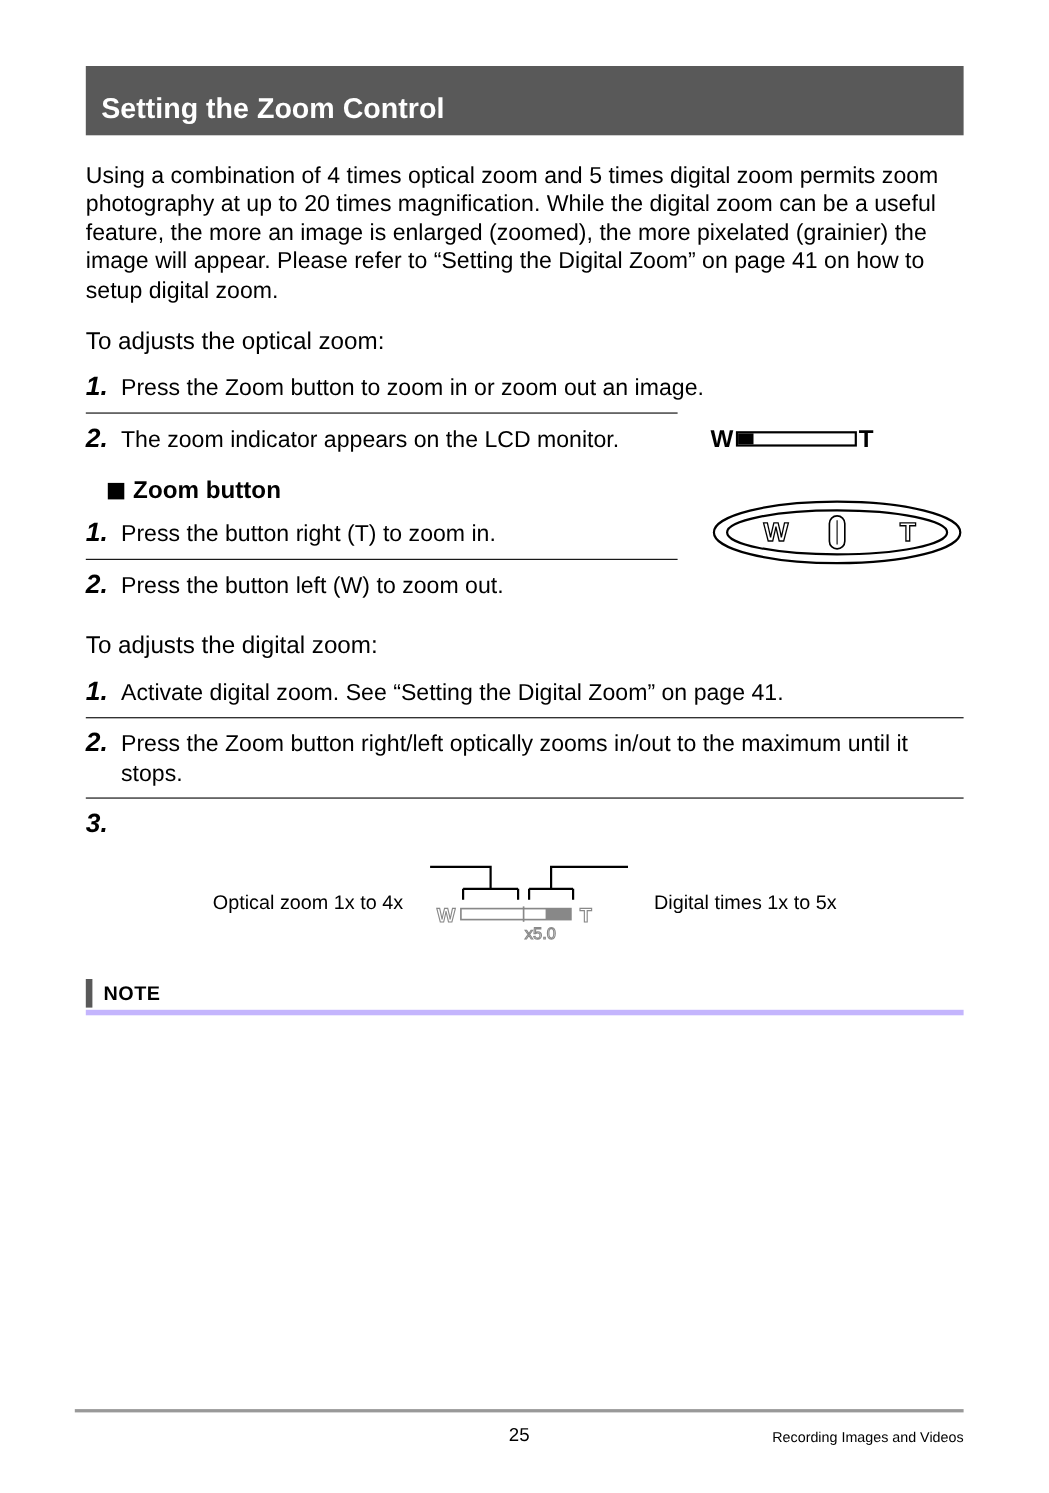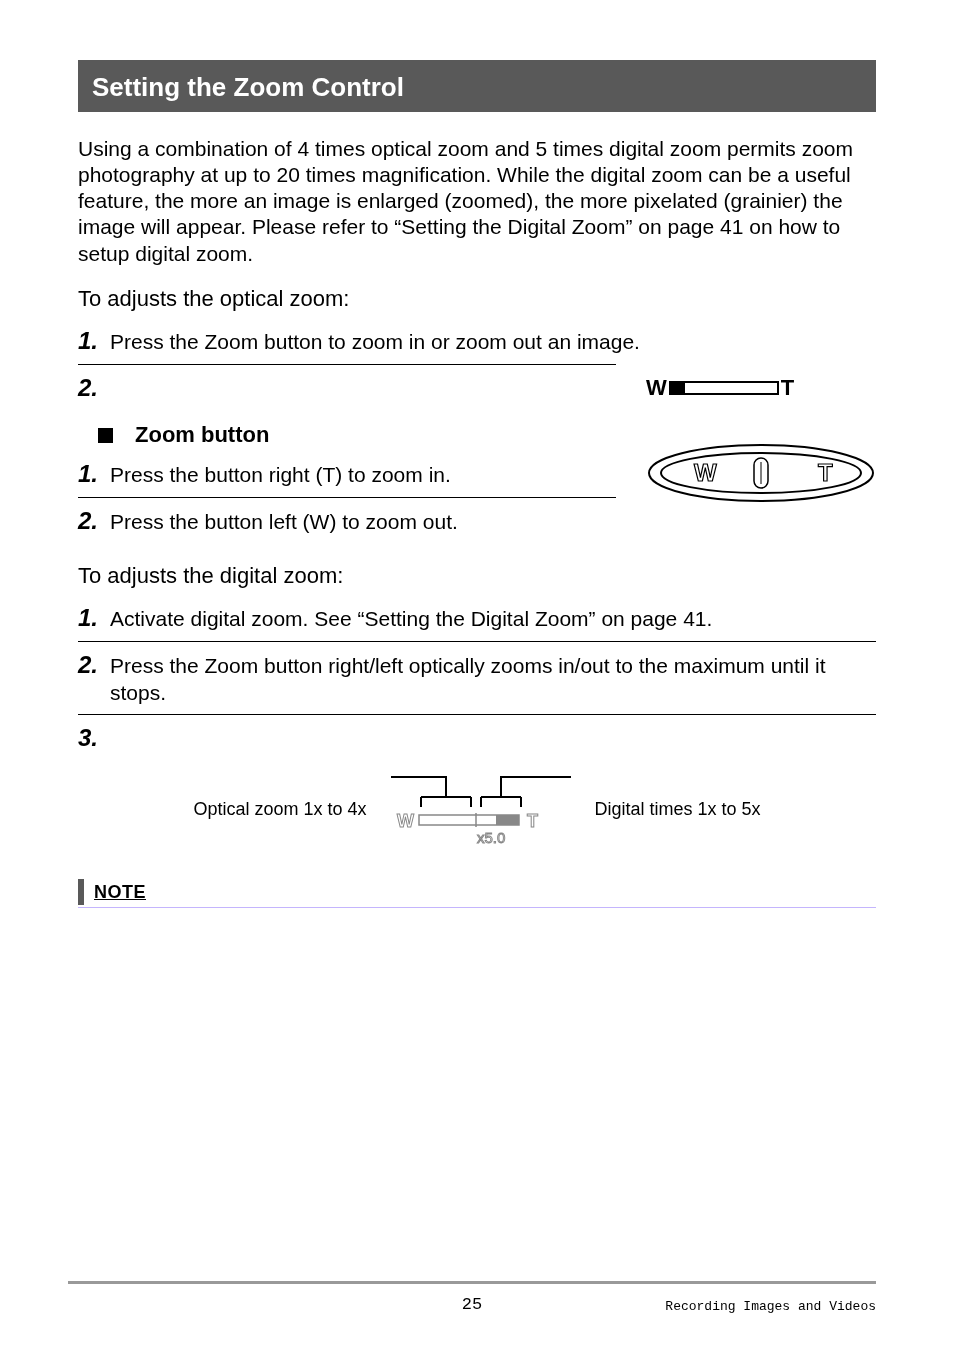--- a/index.html
+++ b/index.html
@@ -11,21 +11,21 @@
     background: #fff;
     position: relative;
     padding: 60px 78px 0 78px;
     line-height: 1.25;
   }
   .section-bar {
     background: #595959;
     color: #fff;
     font-weight: bold;
     font-size: 26px;
-    padding: 11px 14px 8px 14px;
+    padding: 22px 14px 8px 14px;
     margin-bottom: 10px;
   }
   .intro {
     font-size: 21px;
     margin-bottom: 18px;
     margin-top: 24px;
   }
   .subhead {
     font-weight: normal;
     font-size: 22px;
@@ -55,59 +55,57 @@
   .two-col {
     display: flex;
     align-items: flex-start;
     gap: 30px;
   }
   .two-col .left { flex: 1 1 auto; }
 
   .subsection-head {
     display: flex;
     align-items: center;
-    gap: 22px;
+    gap: 8px;
     font-weight: bold;
     font-size: 22px;
     margin: 10px 0 8px 0;
     padding-left: 20px;
   }
   .black-square {
     width: 15px; height: 15px; background: #000; display: inline-block;
   }
 
   .note-block { margin-top: 30px; }
   .note-head {
     display: flex;
     align-items: center;
     gap: 10px;
-    border-bottom: 1px solid #c4b5fd;
+    border-bottom: 5px solid #c4b5fd;
     padding-bottom: 2px;
-    text-decoration: underline;
   }
   .note-bar {
     width: 6px;
     height: 26px;
     background: #595959;
   }
   .note-label {
     font-weight: bold;
     font-size: 18px;
     letter-spacing: 0.5px;
   }
   .note-body {
     font-size: 19px;
     padding-top: 4px;
   }
 
   .footer {
     position: absolute;
     left: 68px; right: 78px;
     bottom: 42px;
-    font-family: Liberation Mono, monospace;
   }
   .footer-rule {
     border-top: 3px solid #999;
     margin-bottom: 10px;
   }
   .footer-row {
     display: flex;
     justify-content: space-between;
     align-items: flex-end;
     font-size: 15px;
@@ -168,20 +166,21 @@
   <span class="step-num">1.</span>
   <span class="step-text">
     <span>Press the </span><b>Zoom</b><span> button to zoom in or zoom out an image.</span>
   </span>
 </div>
 
 <div class="two-col">
   <div class="left">
     <div class="step-row with-rule">
       <span class="step-num">2.</span>
+      <span class="step-text">The zoom indicator appears on the LCD monitor.</span>
     </div>
 
     <div class="subsection-head">
       <span class="black-square"></span>
       <span>Zoom button</span>
     </div>
 
     <div class="step-row">
       <span class="step-num">1.</span>
       <span class="step-text">Press the button right (T) to zoom in.</span>

